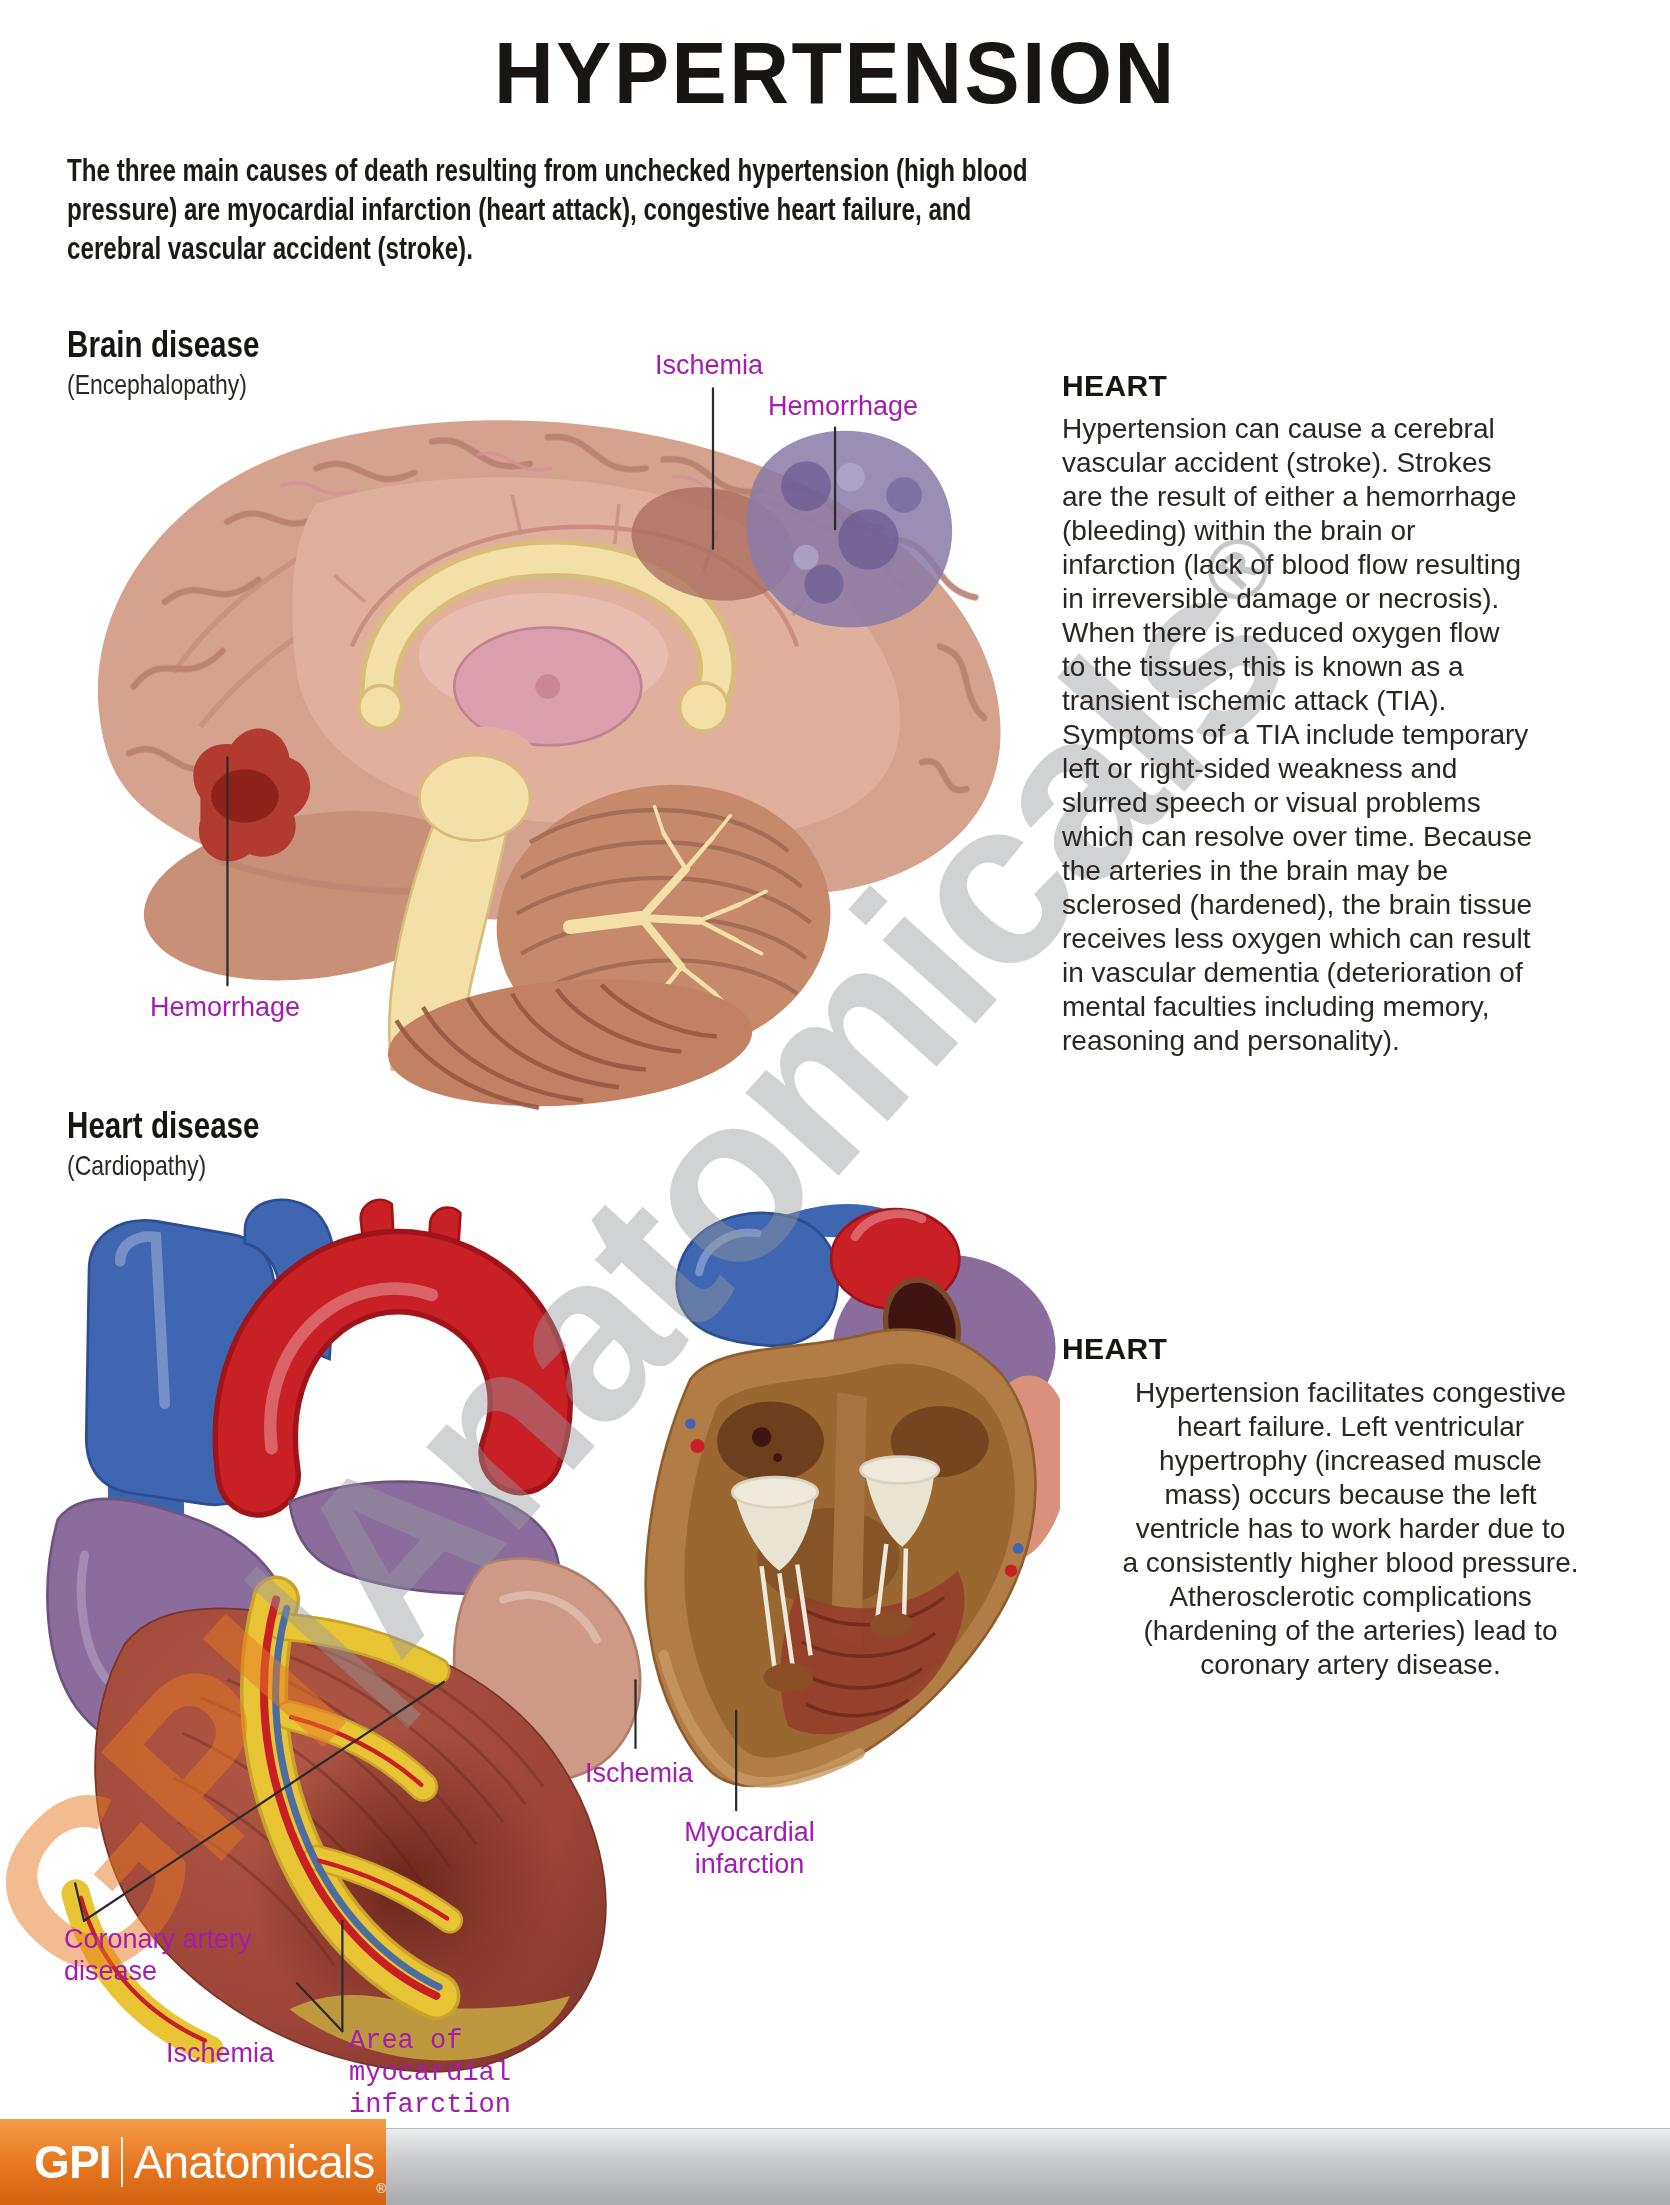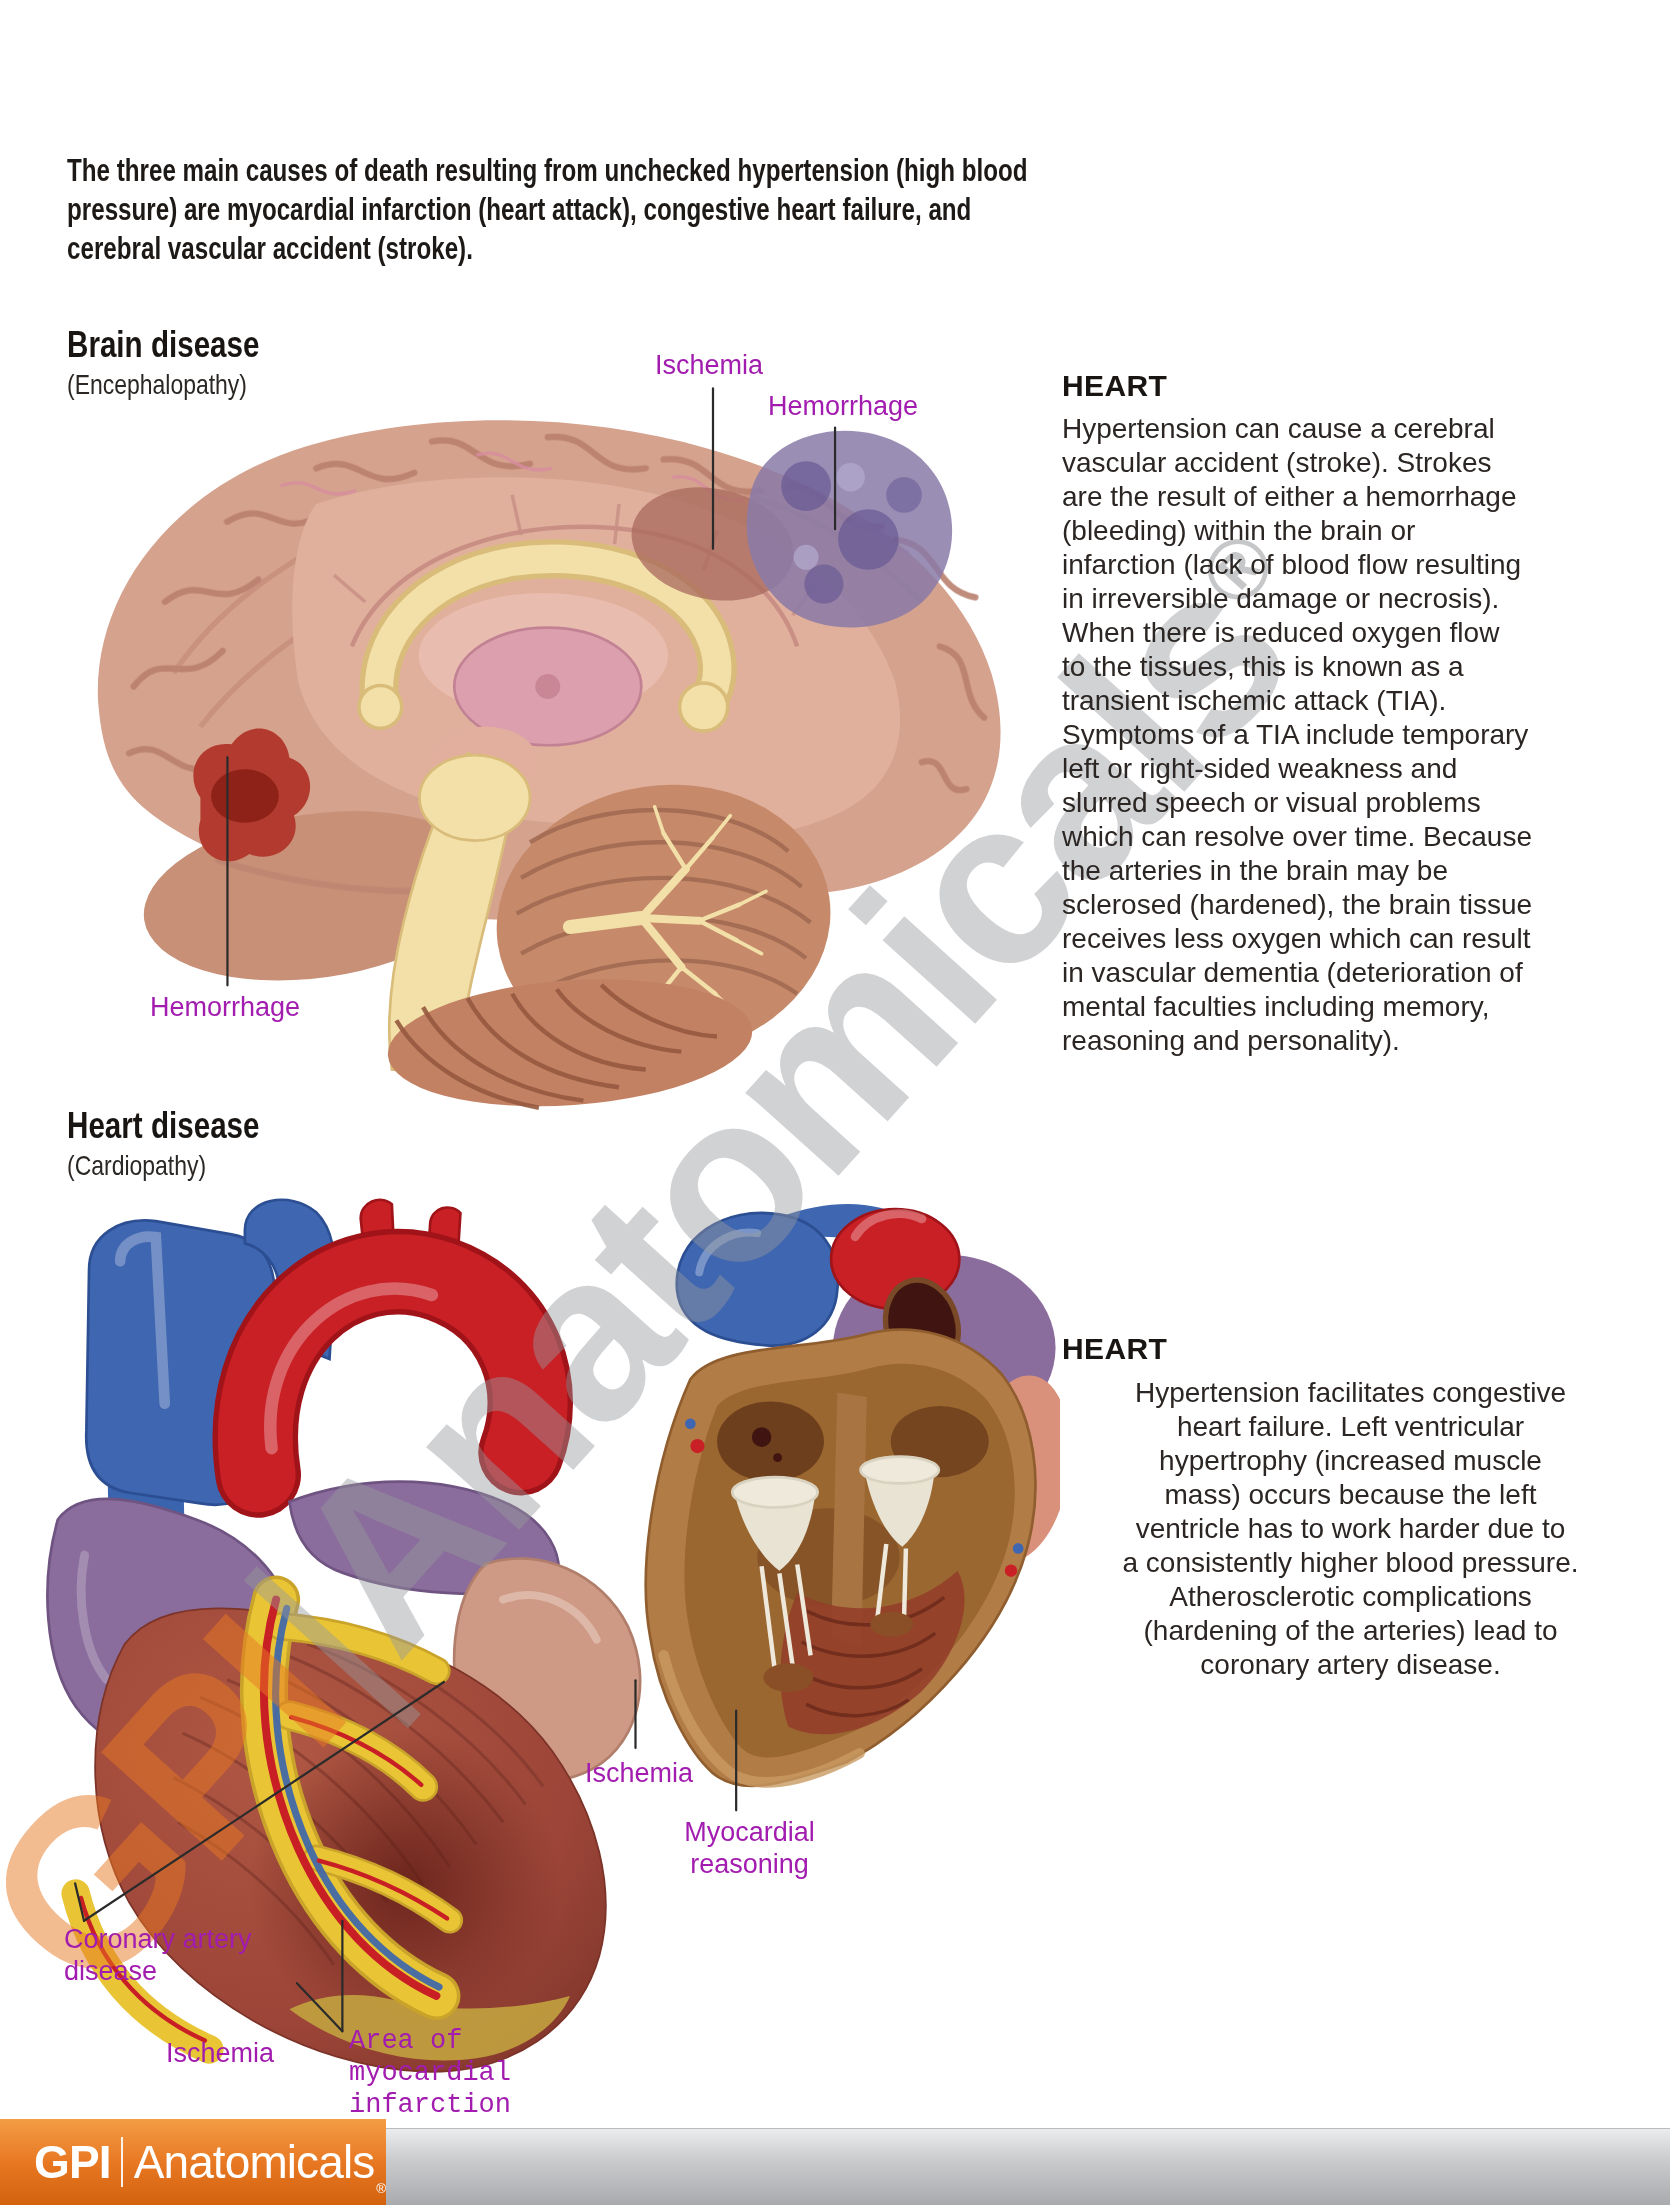--- a/index.html
+++ b/index.html
@@ -44,20 +44,23 @@
   .logo-reg{font-size:13.4px;color:#ffffff;align-self:flex-end;margin:0 0 9px 1.8px;}
   .footer-links{right:61px;top:2134px;text-align:right;color:#ffffff;z-index:8;}
   .site{font-size:33px;font-weight:700;letter-spacing:0.4px;}
   .copyright{font-size:25px;margin-top:2.7px;}
 </style>
 </head>
 <body>
 
 <div id="page">
 
+  <div class="abs title-wrap">
+    <span class="title">HYPERTENSION</span>
+  </div>
 
   <div class="abs intro">The three main causes of death resulting from unchecked hypertension (high blood<br>pressure) are myocardial infarction (heart attack), congestive heart failure, and<br>cerebral vascular accident (stroke).</div>
 
   <div class="abs sec-head" style="left:67px;top:324px;">Brain disease</div>
   <div class="abs sec-sub" style="left:67px;top:369px;">(Encephalopathy)</div>
 
   <svg class="abs fig" style="left:49px;top:379px;" width="1002" height="753" viewBox="0 0 1125 845">
 
     <path d="M55,360 C50,240 140,120 290,75 C420,37 590,35 740,78 C890,120 1020,210 1058,330 C1085,420 1060,500 975,545 C910,580 830,585 760,575 C700,568 660,575 620,590 C560,608 500,612 440,600 C330,578 180,545 105,480 C65,445 58,400 55,360 Z" fill="#d5a28d"></path>
     <ellipse cx="300" cy="580" rx="195" ry="92" fill="#c79077" transform="rotate(-8 300 580)"></ellipse>
@@ -317,21 +320,21 @@
     <circle cx="168" cy="318" r="5" fill="#401410"></circle>
     <circle cx="78" cy="305" r="8" fill="#c92026"></circle>
     <circle cx="70" cy="280" r="6" fill="#3f66b0"></circle>
     <circle cx="430" cy="445" r="7" fill="#c92026"></circle>
     <circle cx="438" cy="420" r="6" fill="#3f66b0"></circle>
 
     <path d="M40,540 C60,615 95,660 120,675 C160,695 220,672 260,650" stroke="#c89a62" stroke-width="12" fill="none" opacity=".8" stroke-linecap="round"></path>
   </svg>
 
   <div class="abs fig-label t-center" style="left:572px;top:1757px;width:134px;">Ischemia</div>
-  <div class="abs fig-label t-center" style="left:667px;top:1816px;width:165px;">Myocardial reasoning</div>
+  <div class="abs fig-label t-center" style="left:667px;top:1816px;width:165px;">Myocardial infarction</div>
   <div class="abs fig-label" style="left:64px;top:1923px;width:192px;">Coronary artery disease</div>
   <div class="abs fig-label t-center" style="left:160px;top:2037px;width:120px;">Ischemia</div>
   <div class="abs fig-label" style="left:349px;top:2025px;width:254px;font-family:Liberation Mono, monospace;">Area of myocardial infarction</div>
 
   <div class="abs col-head" style="left:1062px;top:1332px;">HEART</div>
   <div class="abs body-lines" style="left:1062px;top:1376px;width:577px;text-align:center;">Hypertension facilitates congestive<br>heart failure. Left ventricular<br>hypertrophy (increased muscle<br>mass) occurs because the left<br>ventricle has to work harder due to<br>a consistently higher blood pressure.<br>Atherosclerotic complications<br>(hardening of the arteries) lead to<br>coronary artery disease.</div>
 
   <svg class="abs leader-overlay" width="1671" height="2205" viewBox="0 0 1875 2475">
     <g stroke="#2b2b2b" stroke-width="2.5" fill="none" stroke-linecap="round">
       <line x1="800" y1="436" x2="800" y2="616"></line>

